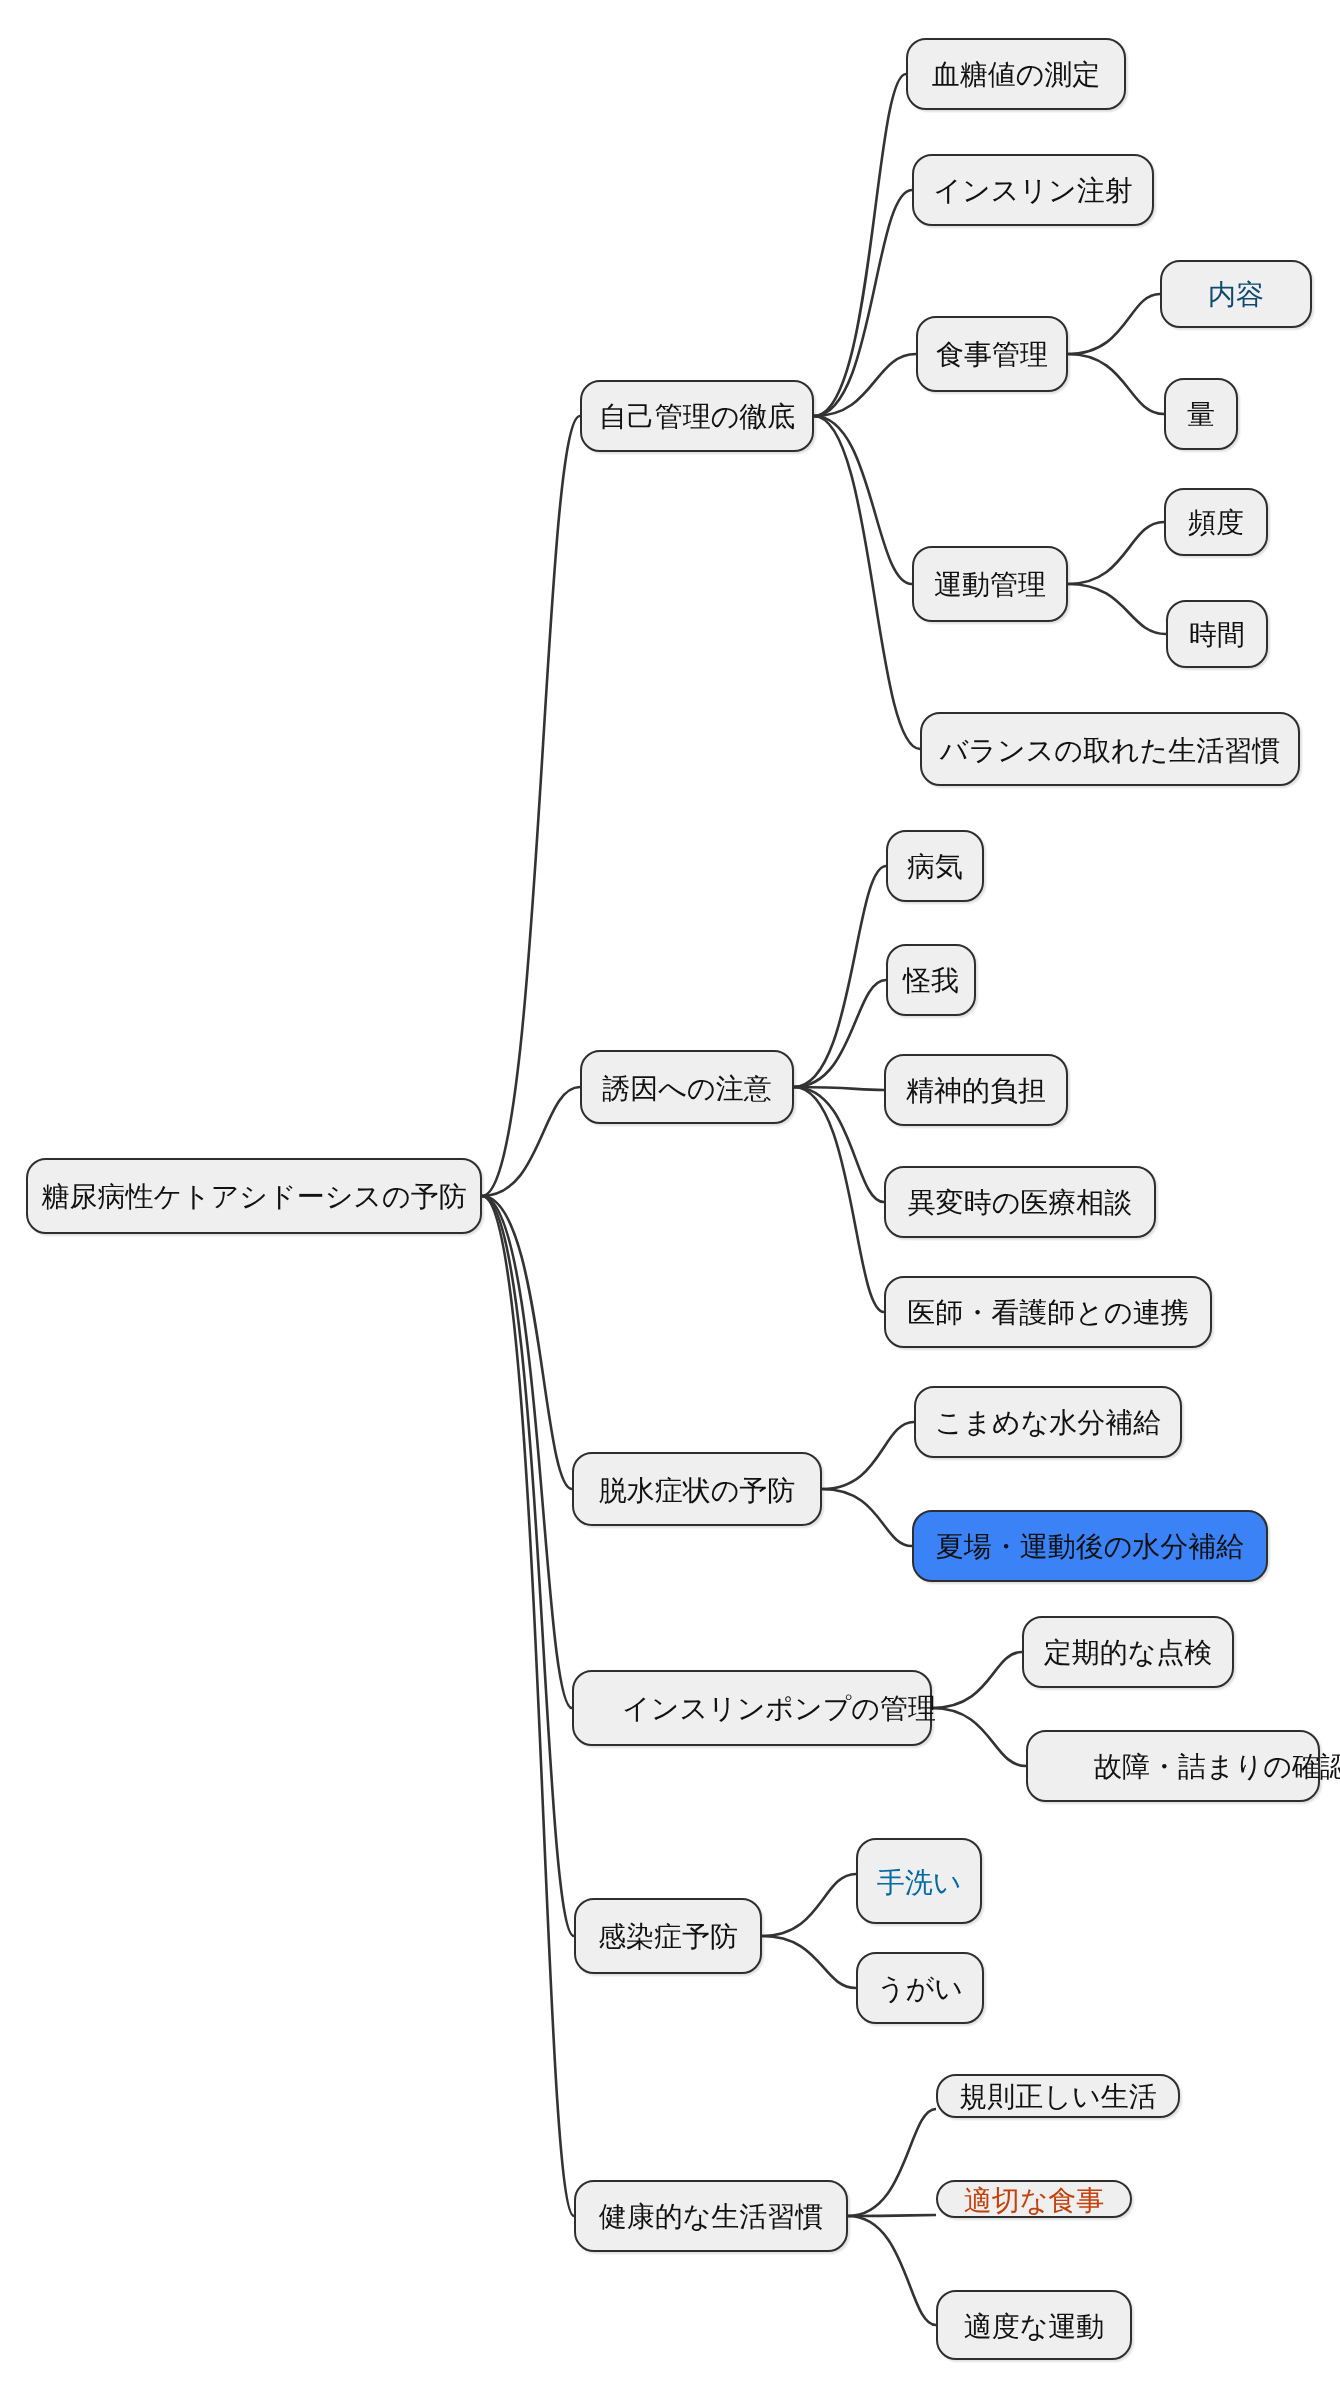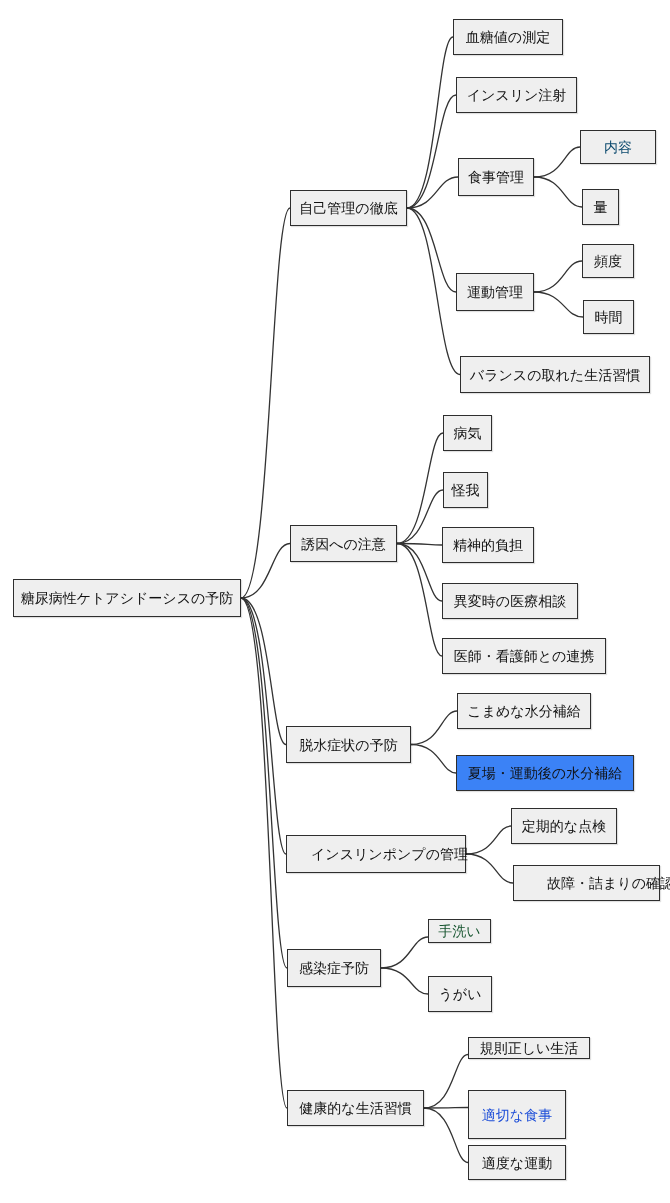--- a/index.html
+++ b/index.html
@@ -21,21 +21,21 @@
     top: 0;
     width: 670px;
     height: 1203px;
     pointer-events: none;
   }
   .node {
     position: absolute;
     box-sizing: border-box;
     background: #efefef;
     border: 1.7px solid #2e2e2e;
-    border-radius: 0;
+    border-radius: 10px;
     color: #111111;
     font-size: 14px;
     line-height: 1;
     display: flex;
     align-items: center;
     justify-content: center;
     white-space: nowrap;
     box-shadow: 1px 1px 1px rgba(0,0,0,0.12);
   }
 </style>
@@ -92,20 +92,20 @@
       <div class="node" style="left: 442px; top: 527px; width: 92px; height: 36px; background: rgb(239, 239, 239); border-color: rgb(46, 46, 46); color: rgb(17, 17, 17);">精神的負担</div>
       <div class="node" style="left: 442px; top: 583px; width: 136px; height: 36px; background: rgb(239, 239, 239); border-color: rgb(46, 46, 46); color: rgb(17, 17, 17);">異変時の医療相談</div>
       <div class="node" style="left: 442px; top: 638px; width: 164px; height: 36px; background: rgb(239, 239, 239); border-color: rgb(46, 46, 46); color: rgb(17, 17, 17);">医師・看護師との連携</div>
       <div class="node" style="left: 286px; top: 726px; width: 125px; height: 37px; background: rgb(239, 239, 239); border-color: rgb(46, 46, 46); color: rgb(17, 17, 17);">脱水症状の予防</div>
       <div class="node" style="left: 457px; top: 693px; width: 134px; height: 36px; background: rgb(239, 239, 239); border-color: rgb(46, 46, 46); color: rgb(17, 17, 17);">こまめな水分補給</div>
       <div class="node" style="left: 456px; top: 755px; width: 178px; height: 36px; background: #3b82f6; border-color: rgb(46, 46, 46); color: rgb(17, 17, 17);">夏場・運動後の水分補給</div>
       <div class="node" style="left: 286px; top: 835px; width: 180px; height: 38px; background: rgb(239, 239, 239); border-color: rgb(46, 46, 46); color: rgb(17, 17, 17); padding-left: 27px;">インスリンポンプの管理</div>
       <div class="node" style="left: 511px; top: 808px; width: 106px; height: 36px; background: rgb(239, 239, 239); border-color: rgb(46, 46, 46); color: rgb(17, 17, 17);">定期的な点検</div>
       <div class="node" style="left: 513px; top: 865px; width: 147px; height: 36px; background: rgb(239, 239, 239); border-color: rgb(46, 46, 46); color: rgb(17, 17, 17); padding-left: 48px;">故障・詰まりの確認</div>
       <div class="node" style="left: 287px; top: 949px; width: 94px; height: 38px; background: rgb(239, 239, 239); border-color: rgb(46, 46, 46); color: rgb(17, 17, 17);">感染症予防</div>
-      <div class="node" style="left: 428px; top: 919px; width: 63px; height: 24px; background: rgb(239, 239, 239); border-color: rgb(46, 46, 46); color: #14532d;">手洗い</div>
+      <div class="node" style="left: 428px; top: 919px; width: 63px; height: 43px; background: rgb(239, 239, 239); border-color: rgb(46, 46, 46); color: #0369a1;">手洗い</div>
       <div class="node" style="left: 428px; top: 976px; width: 64px; height: 36px; background: rgb(239, 239, 239); border-color: rgb(46, 46, 46); color: rgb(17, 17, 17);">うがい</div>
       <div class="node" style="left: 287px; top: 1090px; width: 137px; height: 36px; background: rgb(239, 239, 239); border-color: rgb(46, 46, 46); color: rgb(17, 17, 17);">健康的な生活習慣</div>
       <div class="node" style="left: 468px; top: 1037px; width: 122px; height: 22px; background: rgb(239, 239, 239); border-color: rgb(46, 46, 46); color: rgb(17, 17, 17);">規則正しい生活</div>
-      <div class="node" style="left: 468px; top: 1090px; width: 98px; height: 49px; background: rgb(239, 239, 239); border-color: rgb(46, 46, 46); color: #1d4ed8;">適切な食事</div>
+      <div class="node" style="left: 468px; top: 1090px; width: 98px; height: 19px; background: rgb(239, 239, 239); border-color: rgb(46, 46, 46); color: #c2410c;">適切な食事</div>
       <div class="node" style="left: 468px; top: 1145px; width: 98px; height: 35px; background: rgb(239, 239, 239); border-color: rgb(46, 46, 46); color: rgb(17, 17, 17);">適度な運動</div>
     </div>
 </div>
 
 </body></html>

